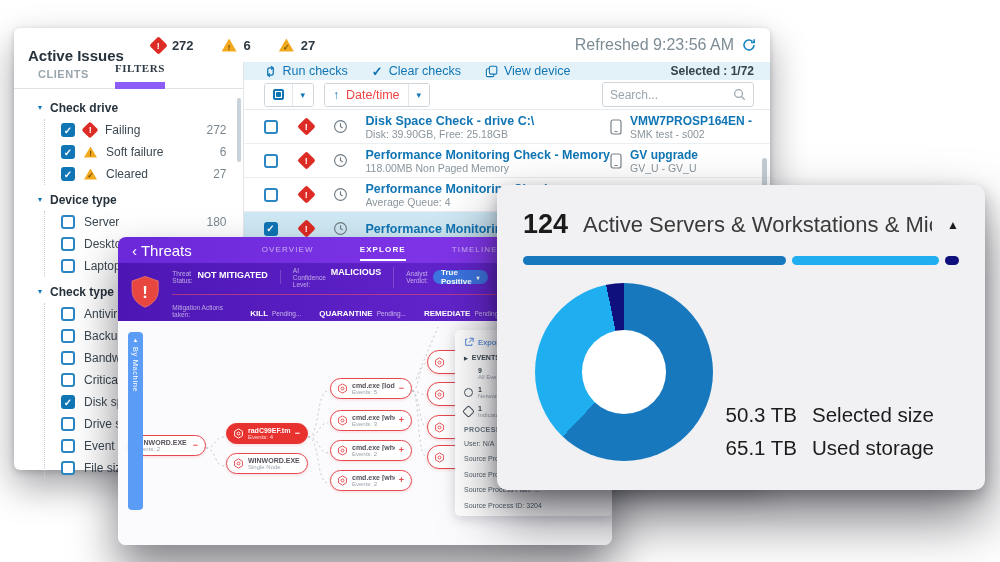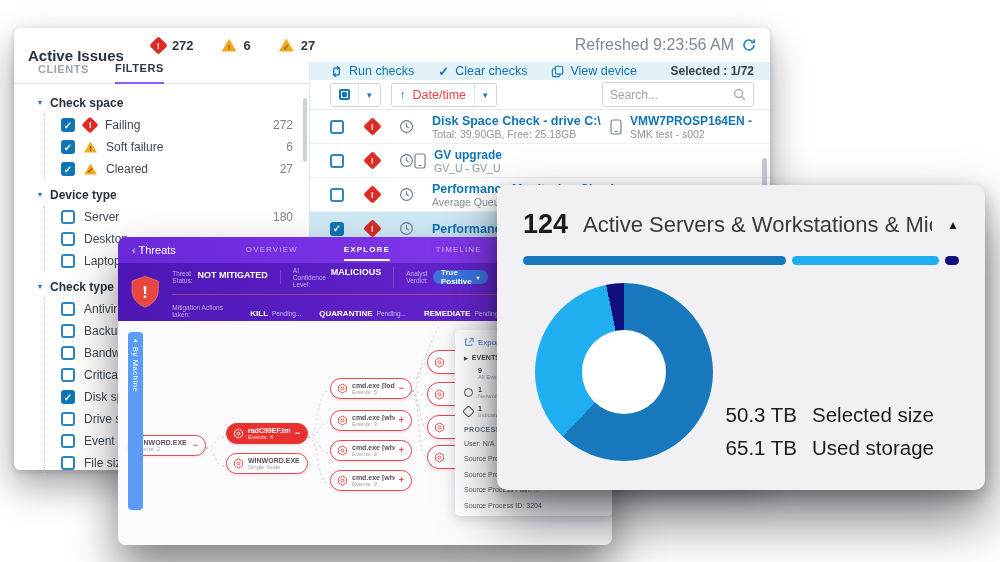--- a/index.html
+++ b/index.html
@@ -22,21 +22,21 @@
     border-radius:2px; display:flex; align-items:center; justify-content:center; flex:none; }
   .icon-diamond i { transform:rotate(-45deg); font-style:normal; color:#fff; font-size:9px; font-weight:bold; }
   .icon-tri { width:15px; height:13px; background:#f2a91e;
     clip-path:polygon(50% 0,100% 100%,0 100%); display:flex; align-items:flex-end;
     justify-content:center; font-size:8px; font-weight:bold; color:#6e4b00; flex:none; }
 
   
   .sidebar { width:296px; border-right:1px solid #e2e6e9; display:flex; flex-direction:column; position:relative; }
   .sb-tabs { height:30px; display:flex; align-items:flex-end; gap:26px; padding:0 0 0 24px; border-bottom:1px solid #dfe3e6; }
   .sb-tab { font-size:11px; letter-spacing:.05em; font-weight:bold; color:#9aa6ae; padding-bottom:8px; }
-  .sb-tab.active { color:#2d3a45; border-bottom:2px solid #8b5cf6; margin-bottom:-1px; }
+  .sb-tab.active { color:#2d3a45; border-bottom:7px solid #8b5cf6; margin-bottom:-1px;font-family:Liberation Serif, serif; }
   .filters { padding-top:4px; }
   .fgroup-h { display:flex; align-items:center; gap:8px; height:23px; padding-left:24px; margin-top:3px; }
   .fgroup-caret { color:#1075b5; font-size:8px; }
   .fgroup-label { font-size:12px; font-weight:bold; color:#26323c; }
   .fitems { margin-left:30px; border-left:1px dotted #c6ced4; }
   .fitem { display:flex; align-items:center; gap:9px; height:22px; padding-left:16px; padding-right:16px; }
   .cb { width:14px; height:14px; border:2px solid #2b87c3; border-radius:3px; background:#fff;
     display:flex; align-items:center; justify-content:center; flex:none; }
   .cb.on { background:#1075b5; border-color:#1075b5; }
   .cb.on::after { content:"✓"; color:#fff; font-size:10px; font-weight:bold; }
@@ -76,21 +76,21 @@
   .row-devcol { width:126px; flex:none; margin-right:14px; min-width:0; }
   .row-devname { font-size:12px; font-weight:bold; color:#1075b5; white-space:nowrap; overflow:hidden; }
   .row-client { font-size:10.5px; color:#8a959c; white-space:nowrap; overflow:hidden; }
   .tbl-scroll { position:absolute; right:3px; top:96px; width:5px; height:100px; background:#c4cdd4; border-radius:3px; }
 
   
   .panel-threats { position:absolute; left:118px; top:237px; width:494px; height:308px;
     border-radius:8px; z-index:2; box-shadow:0 24px 45px rgba(8,8,18,.5); }
   .t-top { height:26px; background:linear-gradient(90deg,#6a28d8,#8a3bf0); border-radius:8px 8px 0 0;
     display:flex; align-items:center; padding:0 14px; }
-  .t-back { color:#fff; font-size:11px; }
+  .t-back { color:#fff; font-size:15px; }
   .t-tabs { display:flex; gap:46px; margin-left:70px; }
   .t-tab { color:rgba(255,255,255,.6); font-size:8px; letter-spacing:.14em; padding:6px 0 5px; }
   .t-tab.active { color:#fff; font-weight:bold; border-bottom:2px solid #fff; }
   .t-band { height:58px; background:linear-gradient(90deg,#4d16b4,#6b2ad6); display:flex; align-items:center; gap:12px; padding:0 12px; }
   .t-fields { flex:1; display:flex; flex-direction:column; gap:5px; }
   .t-row1 { display:flex; align-items:center; gap:12px; padding-bottom:6px; border-bottom:1px solid rgba(243,80,100,.55); }
   .t-field { display:flex; align-items:flex-start; gap:5px; padding-right:12px; border-right:1px solid rgba(255,255,255,.18); }
   .t-field:last-child { border-right:0; padding-right:0; }
   .t-lab { font-size:6.5px; color:rgba(255,255,255,.6); }
   .t-val { font-size:9px; font-weight:bold; color:#fff; white-space:nowrap; }
@@ -197,21 +197,21 @@
 
       <aside class="sidebar">
         <div class="sb-tabs">
           <span class="sb-tab">CLIENTS</span>
           <span class="sb-tab active">FILTERS</span>
         </div>
         <div class="filters">
 
           <div class="fgroup-h">
             <span class="fgroup-caret">▾</span>
-            <span class="fgroup-label">Check space</span>
+            <span class="fgroup-label">Check drive</span>
           </div>
           <div class="fitems">
             <div class="fitem">
               <span class="cb on"></span>
               <span class="icon-diamond" style="width:12px;height:12px">
                   <i>!</i>
                 </span>
               <span class="fi-label">Failing</span>
               <span class="fi-count">272</span>
             </div>
@@ -351,41 +351,45 @@
             <span class="cb row-cb"></span>
             <span class="icon-diamond row-status">
                 <i>!</i>
               </span>
             <svg class="row-clock" width="15" height="15" viewBox="0 0 16 16">
               <circle cx="8" cy="8" r="6.3" fill="none" stroke="#6d7a84" stroke-width="1.2"></circle>
               <path d="M8 4.5V8l2.3 1.6" fill="none" stroke="#6d7a84" stroke-width="1.2"></path>
             </svg>
             <span class="row-text">
               <div class="row-check">Disk Space Check - drive C:\</div>
-              <div class="row-detail">Total: 39.90GB, Free: 25.18GB</div>
+              <div class="row-detail">Disk: 39.90GB, Free: 25.18GB</div>
             </span>
             <svg class="row-devicon" width="12" height="16" viewBox="0 0 12 16">
               <rect x="1" y="1" width="10" height="14" rx="2" fill="none" stroke="#77838c" stroke-width="1.2"></rect>
               <line x1="4.5" y1="12.5" x2="7.5" y2="12.5" stroke="#77838c" stroke-width="1"></line>
             </svg>
             <span class="row-devcol">
               <div class="row-devname">VMW7PROSP164EN - 1</div>
               <div class="row-client">SMK test - s002</div>
             </span>
           </div>
 
           <div class="row">
             <span class="cb row-cb"></span>
             <span class="icon-diamond row-status">
                 <i>!</i>
               </span>
             <svg class="row-clock" width="15" height="15" viewBox="0 0 16 16">
               <circle cx="8" cy="8" r="6.3" fill="none" stroke="#6d7a84" stroke-width="1.2"></circle>
               <path d="M8 4.5V8l2.3 1.6" fill="none" stroke="#6d7a84" stroke-width="1.2"></path>
             </svg>
+            <span class="row-text">
+              <div class="row-check">Performance Monitoring Check - Memory</div>
+              <div class="row-detail">118.00MB Non Paged Memory</div>
+            </span>
             <svg class="row-devicon" width="12" height="16" viewBox="0 0 12 16">
               <rect x="1" y="1" width="10" height="14" rx="2" fill="none" stroke="#77838c" stroke-width="1.2"></rect>
               <line x1="4.5" y1="12.5" x2="7.5" y2="12.5" stroke="#77838c" stroke-width="1"></line>
             </svg>
             <span class="row-devcol">
               <div class="row-devname">GV upgrade</div>
               <div class="row-client">GV_U - GV_U</div>
             </span>
           </div>
 

